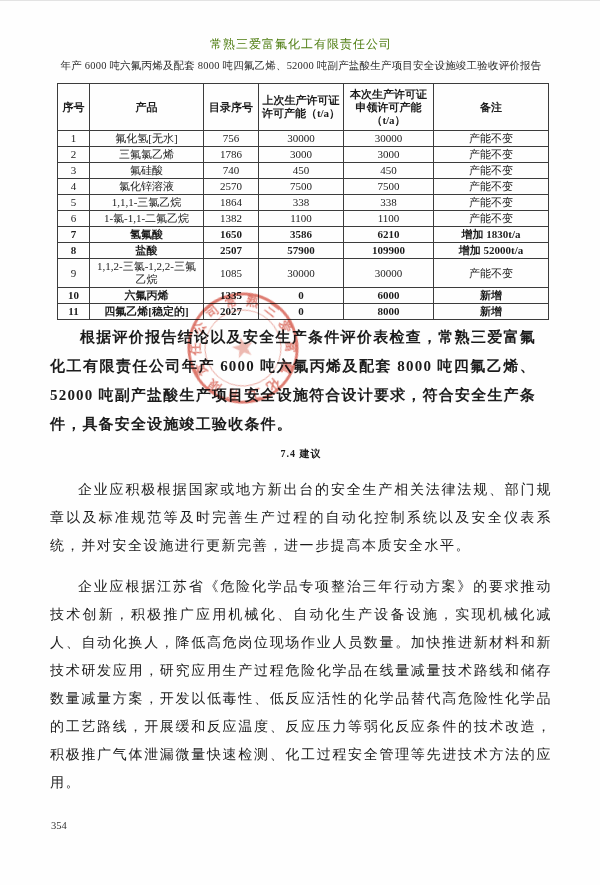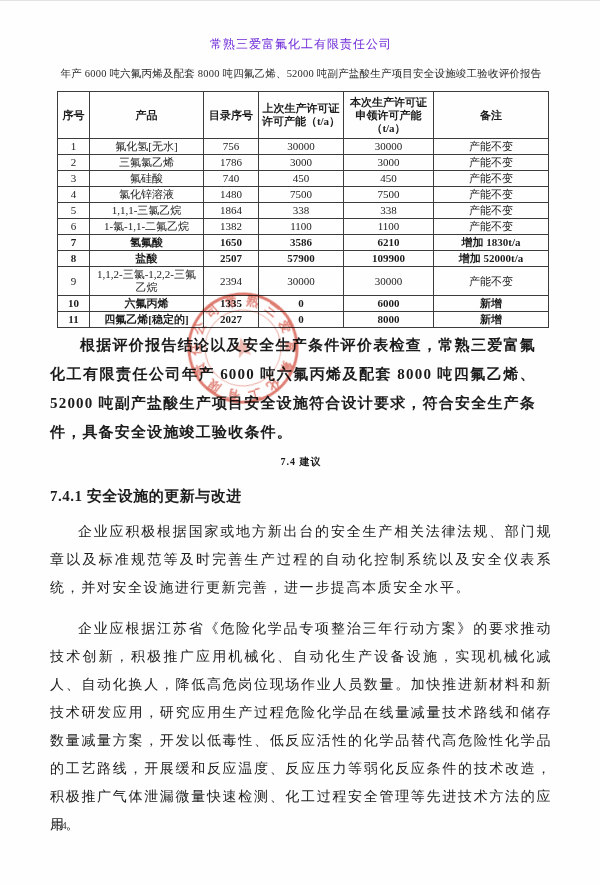--- a/index.html
+++ b/index.html
@@ -8,22 +8,22 @@
     width:600px;height:885px;
     box-sizing:border-box;
     background:#fefefe;
     border-top:1px solid #e3e3e3;
     padding:36px 48px 0 50px;
     overflow:hidden;
     font-family:"Liberation Serif","DejaVu Serif",serif;
     color:#1c1c1c;
   }
   .doc-header{text-align:center;}
-  .company-line{font-size:12px;line-height:14px;letter-spacing:1px;color:#6d28d9;}
-  .title-line{font-size:10.5px;line-height:13px;margin-top:16px;letter-spacing:0.2px;white-space:nowrap;color:#2a2a2a;}
+  .company-line{font-size:12px;line-height:14px;letter-spacing:1px;color:#4d7c0f;}
+  .title-line{font-size:10.5px;line-height:13px;margin-top:8px;letter-spacing:0.2px;white-space:nowrap;color:#2a2a2a;}
 
   table.cap-table{
     margin:11px 0 0 7px;
     border-collapse:collapse;
     table-layout:fixed;
     width:491px;
     font-size:11px;
   }
   .cap-table th,.cap-table td{
     border:1px solid #3c3c3c;
@@ -137,21 +137,21 @@
           <td>3</td>
           <td>氟硅酸</td>
           <td>740</td>
           <td>450</td>
           <td>450</td>
           <td>产能不变</td>
         </tr>
         <tr>
           <td>4</td>
           <td>氯化锌溶液</td>
-          <td>1480</td>
+          <td>2570</td>
           <td>7500</td>
           <td>7500</td>
           <td>产能不变</td>
         </tr>
         <tr>
           <td>5</td>
           <td>1,1,1-三氯乙烷</td>
           <td>1864</td>
           <td>338</td>
           <td>338</td>
@@ -177,21 +177,21 @@
           <td>8</td>
           <td>盐酸</td>
           <td>2507</td>
           <td>57900</td>
           <td>109900</td>
           <td>增加 52000t/a</td>
         </tr>
         <tr>
           <td>9</td>
           <td>1,1,2-三氯-1,2,2-三氟乙烷</td>
-          <td>2394</td>
+          <td>1085</td>
           <td>30000</td>
           <td>30000</td>
           <td>产能不变</td>
         </tr>
         <tr class="bold">
           <td>10</td>
           <td>六氟丙烯</td>
           <td>1335</td>
           <td>0</td>
           <td>6000</td>
@@ -204,21 +204,20 @@
           <td>0</td>
           <td>8000</td>
           <td>新增</td>
         </tr>
       </tbody>
   </table>
 
   <p class="conclusion">根据评价报告结论以及安全生产条件评价表检查，常熟三爱富氟化工有限责任公司年产 6000 吨六氟丙烯及配套 8000 吨四氟乙烯、52000 吨副产盐酸生产项目安全设施符合设计要求，符合安全生产条件，具备安全设施竣工验收条件。</p>
 
   <h3 class="h74">7.4 建议</h3>
-  <h4 class="h741">7.4.1 安全设施的更新与改进</h4>
 
   <p class="body-para">企业应积极根据国家或地方新出台的安全生产相关法律法规、部门规章以及标准规范等及时完善生产过程的自动化控制系统以及安全仪表系统，并对安全设施进行更新完善，进一步提高本质安全水平。</p>
   <p class="body-para">企业应根据江苏省《危险化学品专项整治三年行动方案》的要求推动技术创新，积极推广应用机械化、自动化生产设备设施，实现机械化减人、自动化换人，降低高危岗位现场作业人员数量。加快推进新材料和新技术研发应用，研究应用生产过程危险化学品在线量减量技术路线和储存数量减量方案，开发以低毒性、低反应活性的化学品替代高危险性化学品的工艺路线，开展缓和反应温度、反应压力等弱化反应条件的技术改造，积极推广气体泄漏微量快速检测、化工过程安全管理等先进技术方法的应用。</p>
 
   <div class="page-num">354</div>
 
   <svg class="stamp" viewBox="-61 -61 122 122" xmlns="http://www.w3.org/2000/svg">
     <defs>
       <filter id="stampblur" x="-20%" y="-20%" width="140%" height="140%">
         <feGaussianBlur stdDeviation="0.45"></feGaussianBlur>

